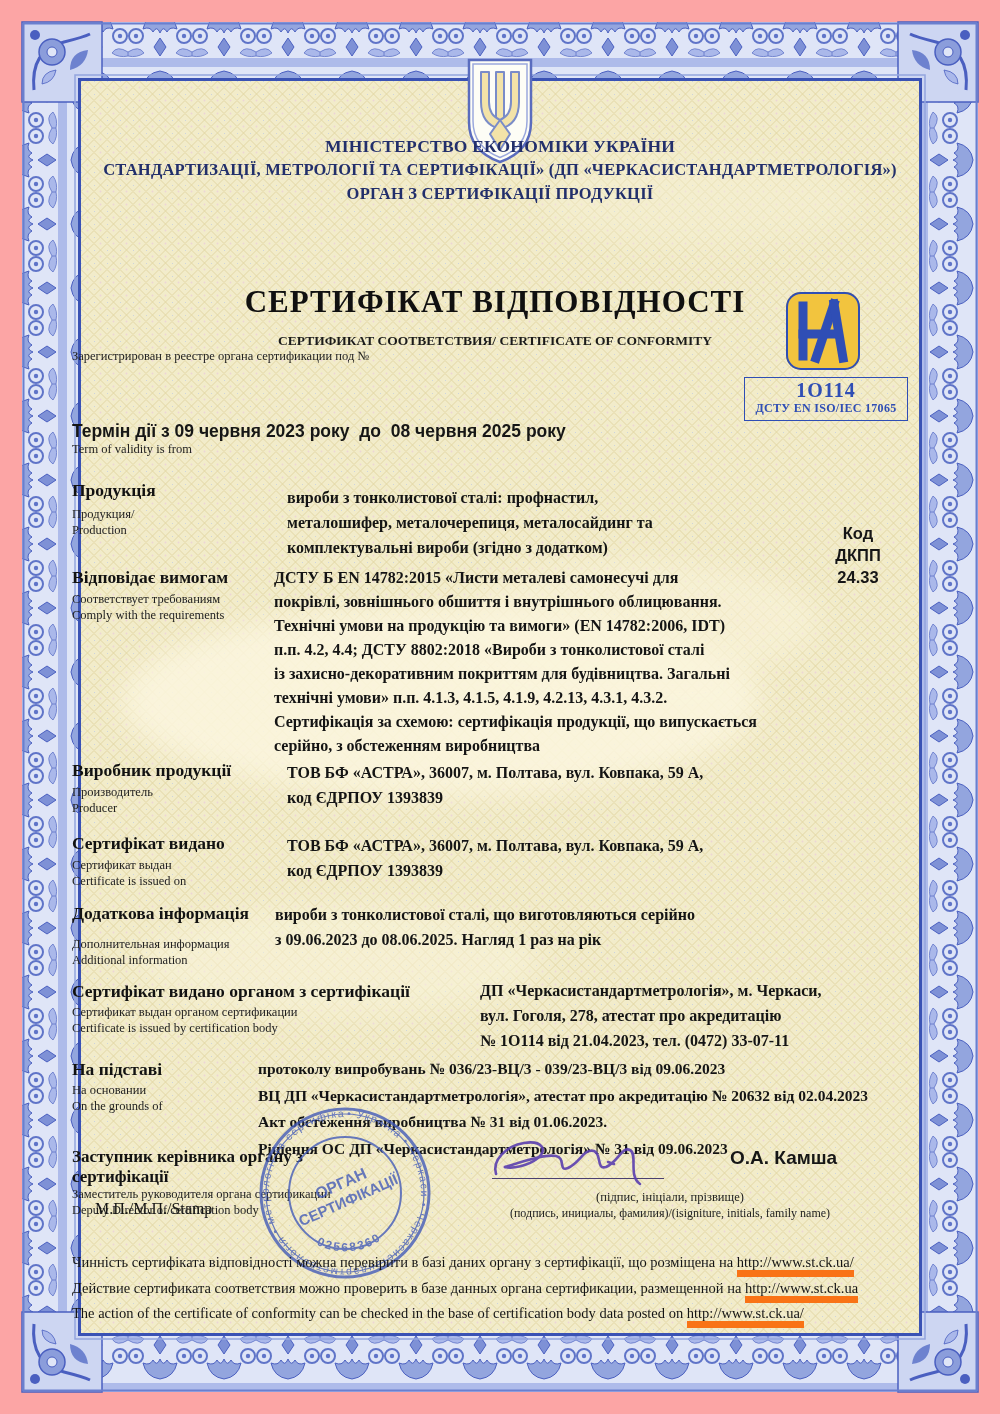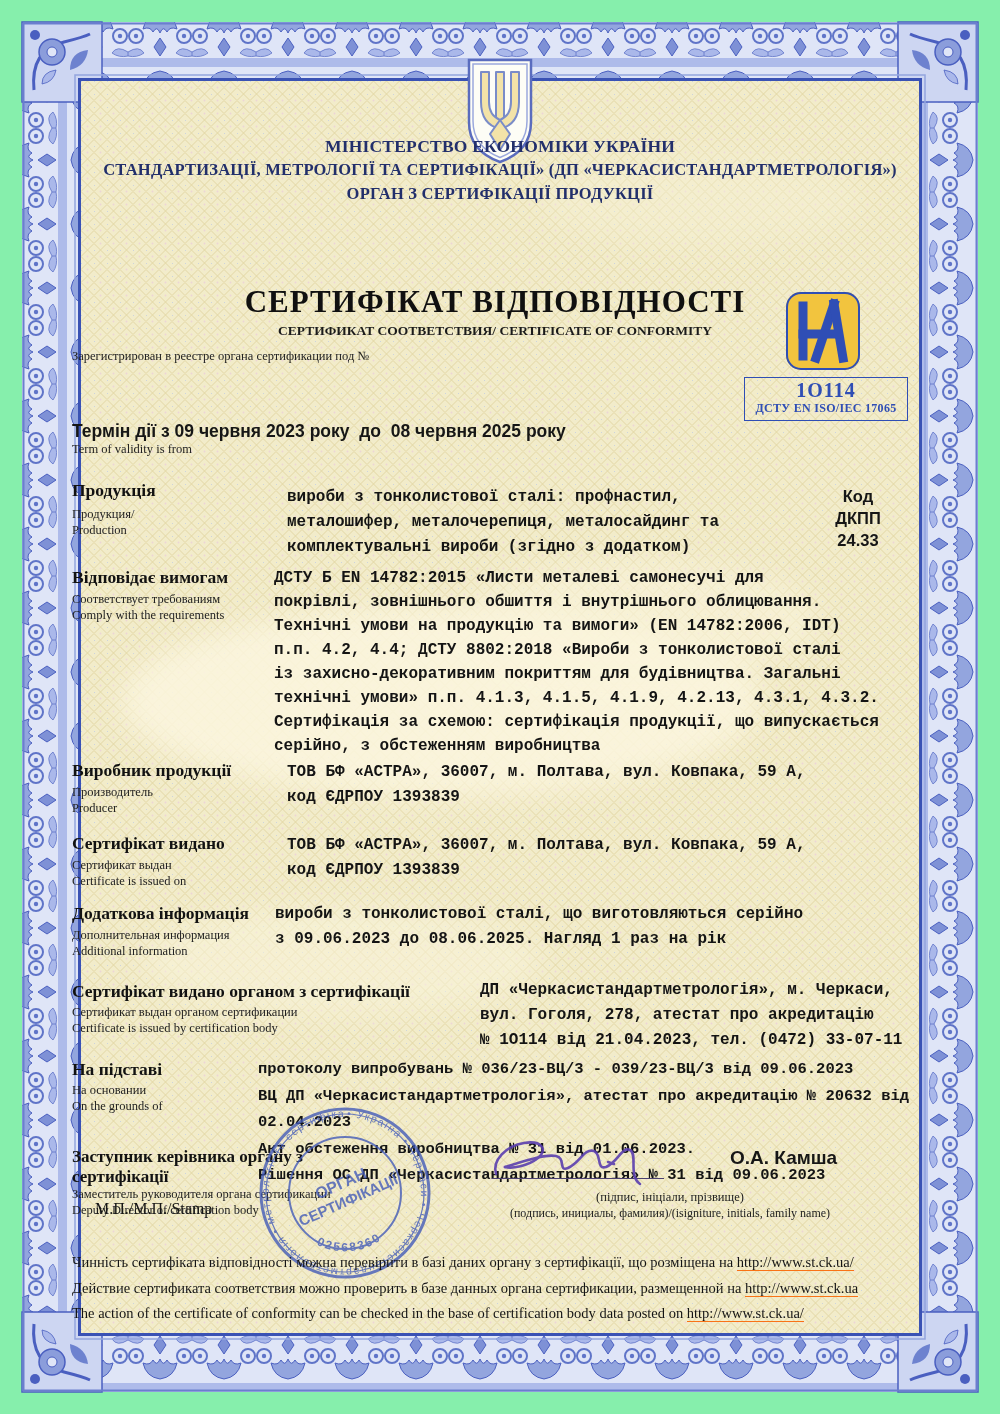--- a/index.html
+++ b/index.html
@@ -1,45 +1,45 @@
 <!DOCTYPE html>
 <html><head>
 <meta charset="utf-8">
 <style>
   html,body{margin:0;padding:0;background:#888;}
-  .page{position:relative;width:1000px;height:1414px;background:#86efac;margin:0 auto;
+  .page{position:relative;width:1000px;height:1414px;background:#fca5a5;margin:0 auto;
         font-family:"Liberation Serif",serif;color:#161616;overflow:hidden;}
   svg{display:block;}
   .abs{position:absolute;}
   
   .gov-header{left:0;top:134px;width:1000px;text-align:center;color:#222f6b;
               font-weight:bold;font-size:16.5px;line-height:24px;letter-spacing:.2px;}
   .gov-header .l1{font-size:17.5px;}
   .doc-title{left:100px;top:284px;width:790px;text-align:center;}
   .doc-title h1{margin:0;font-size:31px;letter-spacing:1px;font-weight:bold;color:#101010;}
-  .doc-title .sub{margin-top:3px;font-size:13.5px;font-weight:bold;color:#1b1b1b;}
+  .doc-title .sub{margin-top:13px;font-size:13.5px;font-weight:bold;color:#1b1b1b;}
   .reg{left:72px;top:349px;width:660px;}
   .reg .main{font-size:18px;font-weight:bold;}
   .reg .main .num{font-family:"Liberation Sans",sans-serif;font-size:17px;}
   .smallsub{font-size:12.5px;line-height:15.5px;color:#222;}
   .validity{left:72px;top:421px;width:700px;}
   .validity .main{font-family:"Liberation Sans",sans-serif;font-weight:bold;font-size:17.5px;white-space:pre-wrap;}
   .lblmain{font-size:17.5px;font-weight:bold;color:#121212;}
-  .val{font-family:Liberation Mono, monospace;font-weight:bold;font-size:16px;
+  .val{font-family:Liberation Serif, serif;font-weight:bold;font-size:16px;
        line-height:25px;white-space:pre-line;color:#141414;}
   .sec-label{width:210px;}
   .code-col{text-align:center;font-family:"Liberation Sans",sans-serif;font-weight:bold;
-            font-size:16.5px;line-height:22px;white-space:pre-line;}
+            font-size:16.5px;line-height:22px;white-space:pre-line;margin-top:37px;}
   .sig-label{left:72px;top:1147px;width:330px;}
   .sig-name{left:730px;top:1147px;font-family:"Liberation Sans",sans-serif;font-weight:bold;font-size:19px;}
   .sig-line{left:492px;top:1178px;width:172px;border-top:1.6px solid #4a4070;height:0;}
   .sig-captions{left:455px;top:1182px;width:430px;text-align:center;font-size:12.5px;line-height:16px;color:#222;margin-top:7px;}
   .stamp-note{left:95px;top:1200px;font-size:16px;}
   .footer{left:72px;top:1250px;width:856px;font-size:14.5px;line-height:25.5px;color:#141414;}
-  .footer a{color:#141414;text-decoration:none;border-bottom:1px solid #f97316;}
+  .footer a{color:#141414;text-decoration:none;border-bottom:7px solid #f97316;}
   
   .naau-box{left:786px;top:292px;width:74px;height:78px;background:#f2c43e;border-radius:15px;
             box-shadow:0 0 0 2px #2f4eb5 inset;}
   .acc-box{left:744px;top:377px;width:162px;height:42px;border:1.6px solid #2f4eb5;
            text-align:center;color:#2f4eb5;}
   .acc-box .num{font-size:20px;font-weight:bold;letter-spacing:1px;line-height:22px;margin-top:1px;}
   .acc-box .std{font-size:12px;font-weight:bold;letter-spacing:.3px;}
 </style>
 </head>
 <body>
@@ -210,21 +210,21 @@
   <div class="abs sec-label" style="left:72px;top:833px">
     <div class="lblmain">Сертифікат видано</div>
     <div class="smallsub" style="margin-top:4px">Сертификат выдан</div>
     <div class="smallsub">Certificate is issued on</div>
   </div>
   <div class="abs val" style="left:287px;top:833px;width:560px">ТОВ БФ «АСТРА», 36007, м. Полтава, вул. Ковпака, 59 А,
 код ЄДРПОУ 1393839</div>
 
   <div class="abs sec-label" style="left:72px;top:903px">
     <div class="lblmain">Додаткова інформація</div>
-    <div class="smallsub" style="margin-top:4px">Дополнительная информация</div>
+    <div class="smallsub" style="margin-top:13px">Дополнительная информация</div>
     <div class="smallsub">Additional information</div>
   </div>
   <div class="abs val" style="left:275px;top:902px;width:580px">вироби з тонколистової сталі, що виготовляються серійно
 з 09.06.2023 до 08.06.2025. Нагляд 1 раз на рік</div>
 
   <div class="abs" style="left:72px;top:981px;width:400px">
     <div class="lblmain">Сертифікат видано органом з сертифікації</div>
     <div class="smallsub" style="margin-top:3px">Сертификат выдан органом сертификации</div>
     <div class="smallsub">Certificate is issued by certification body</div>
   </div>

